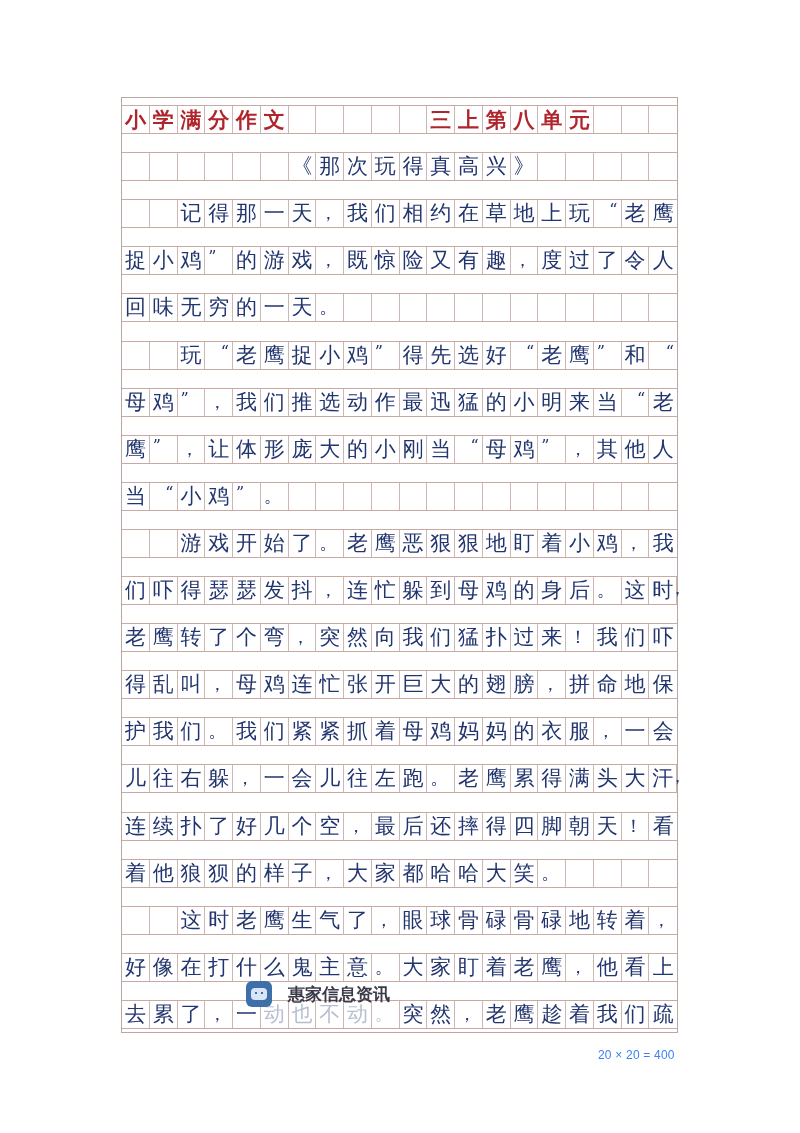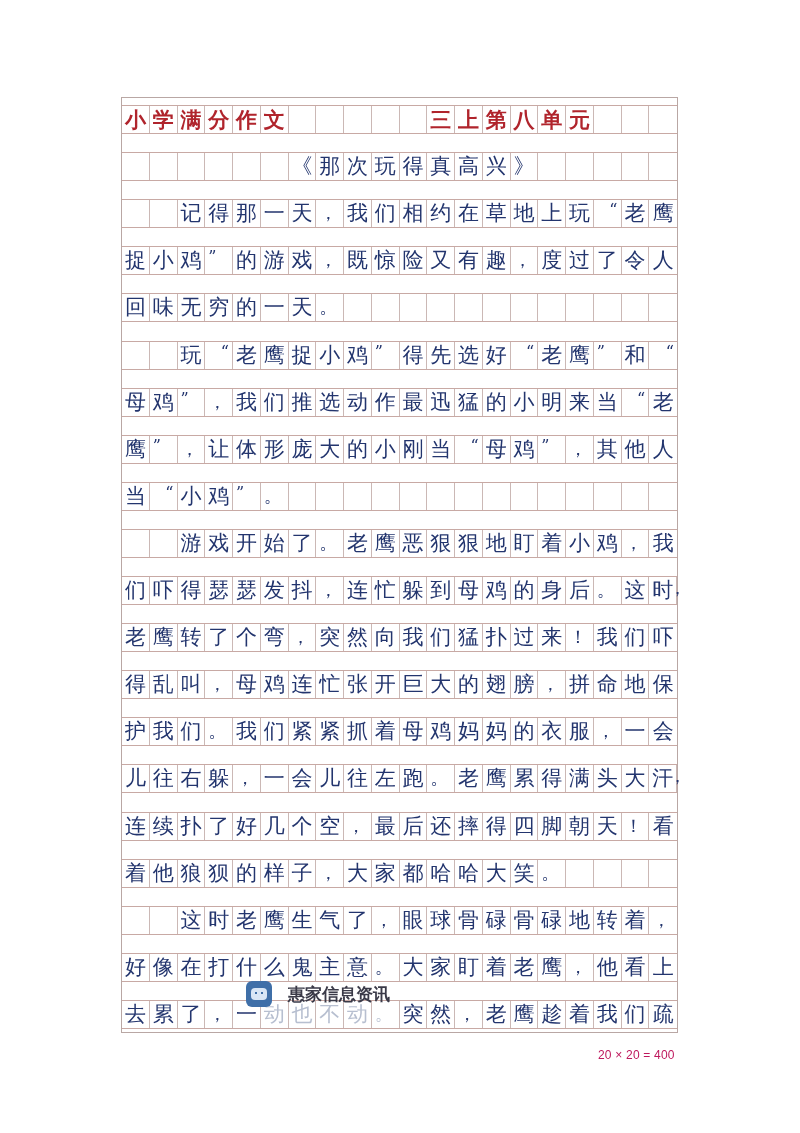--- a/index.html
+++ b/index.html
@@ -15,21 +15,21 @@
           font-size: 21px; line-height: 1; color: #23356e; position: relative; }
   .cell:last-child { border-right: none; }
   .row.header .cell { color: #b0242c; font-weight: bold; }
   .cell.punct { justify-content: flex-start; align-items: flex-end; padding-left: 3px; padding-bottom: 5px; font-size: 18px; }
   .cell.quote-open { justify-content: flex-end; align-items: flex-start; padding-right: 3px; padding-top: 2px; font-size: 16px; }
   .cell.quote-close { justify-content: flex-start; align-items: flex-start; padding-left: 3px; padding-top: 2px; font-size: 16px; }
   .cell.bracket { font-size: 21px; }
   .cell.faded { color: #b7bfd0; }
   .overflow { position: absolute; right: -9px; bottom: 4px; font-size: 17px; color: #23356e; }
   .footer { position: absolute; left: 598px; top: 1048px; font-family: "Liberation Sans", sans-serif;
-            font-size: 12px; color: #be185d; letter-spacing: 0.2px; }
+            font-size: 12px; color: #3b82f6; letter-spacing: 0.2px; }
   .watermark { position: absolute; left: 246px; top: 981px; display: flex; align-items: center; gap: 16px; }
   .wm-icon { width: 26px; height: 26px; border-radius: 6px; background: #3f6fa8; position: relative; }
   .wm-icon::before { content: ""; position: absolute; left: 5px; top: 7px; width: 16px; height: 12px;
                      background: #d9e6f5; border-radius: 4px; }
   .wm-icon::after { content: ""; position: absolute; left: 9px; top: 11px; width: 2px; height: 2px;
                     background: #3f6fa8; box-shadow: 6px 0 0 #3f6fa8; }
   .wm-text { font-family: "DejaVu Sans", sans-serif; font-weight: bold; font-size: 17px; color: #3a3a48; }
 </style>
 </head>
 <body>

